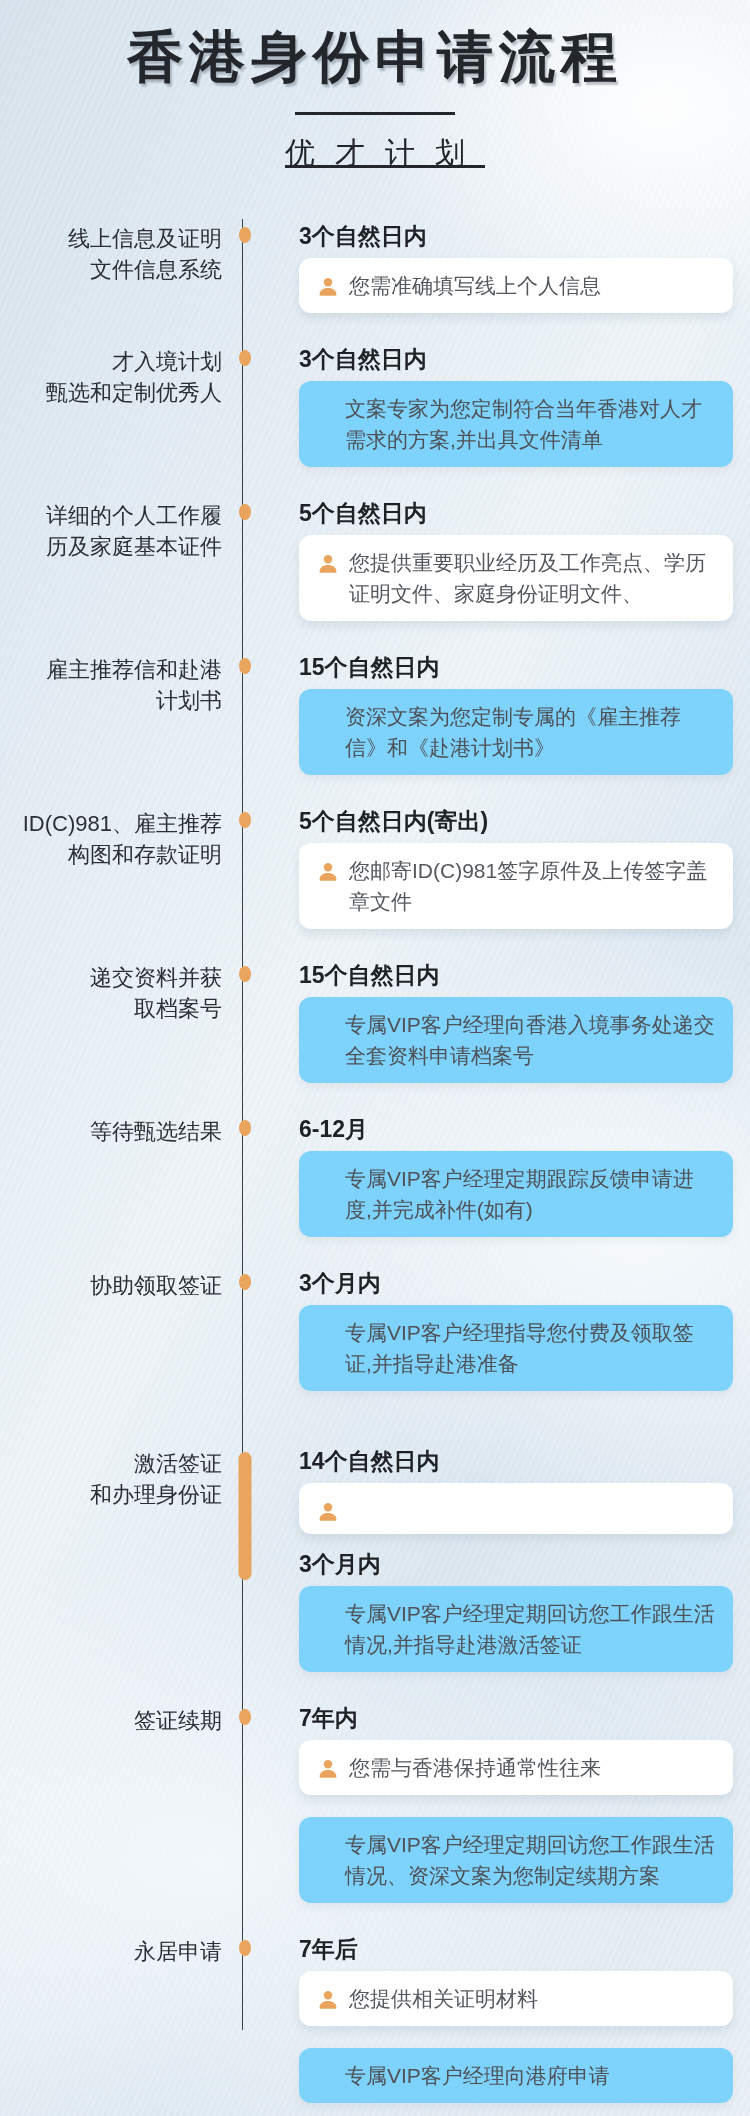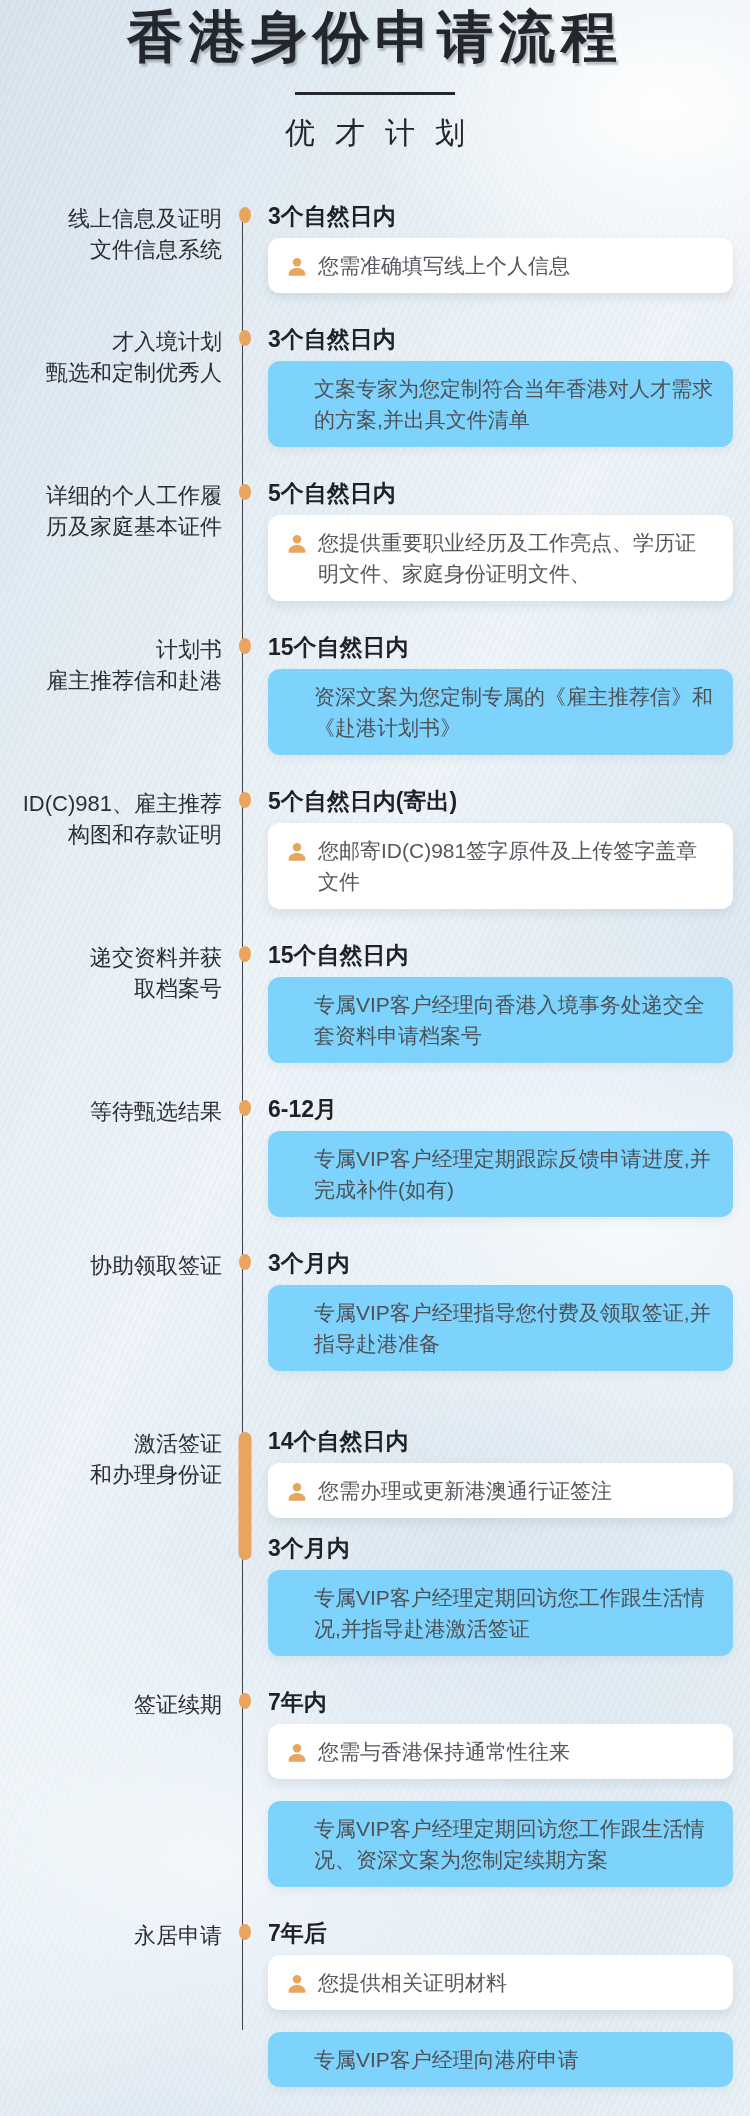--- a/index.html
+++ b/index.html
@@ -9,36 +9,36 @@
     background:
       radial-gradient(ellipse 420px 300px at 88% 5%, rgba(255,255,255,.95), rgba(255,255,255,0) 70%),
       radial-gradient(ellipse 520px 400px at 84% 58%, rgba(252,254,255,.85), rgba(255,255,255,0) 70%),
       radial-gradient(ellipse 620px 430px at 28% 88%, rgba(249,252,254,.75), rgba(255,255,255,0) 72%),
       repeating-linear-gradient(115deg, rgba(255,255,255,.07) 0 3px, rgba(160,180,200,.05) 3px 6px),
       linear-gradient(118deg,#d6e2ec 0%,#e3ecf3 22%,#eef4f8 45%,#dce7f0 68%,#e9f0f5 100%);
   }
   .poster{position:relative;width:750px;height:2116px;}
   .track{position:absolute;left:242px;top:219px;bottom:86px;width:1px;background:#3b4047;}
 
-  .header{text-align:center;position:relative;}
+  .header{padding-top:20px;text-align:center;position:relative;}
   .title{margin:0;font-size:56px;font-weight:bold;color:#23262b;letter-spacing:6px;
          text-shadow:2px 3px 2px rgba(106,117,130,.45);}
   .divider{width:160px;height:3px;background:#23262b;margin:16px auto 18px;}
-  .subtitle{margin:0;font-size:30px;font-weight:500;color:#23262b;letter-spacing:20px;padding-left:20px;}
+  .subtitle{margin:0;font-size:30px;font-weight:500;color:#23262b;letter-spacing:20px;padding-left:20px;text-decoration:underline;}
 
   .timeline{position:relative;margin-top:48px;}
   .stage{display:flex;margin-bottom:32px;}
   .stage.gap-lg{margin-top:56px;}
   .label{width:222px;text-align:right;font-size:22px;line-height:31px;color:#2b2f35;padding-top:1px;}
   .gutter{width:46px;position:relative;flex:0 0 auto;}
   .dot{position:absolute;left:50%;transform:translateX(-50%);top:5px;
        width:12px;height:16px;border-radius:50%;background:#E9A45D;}
   .bar{position:absolute;left:50%;transform:translateX(-50%);top:5px;
        width:13px;height:128px;border-radius:7px;background:#E9A45D;}
-  .content{flex:1;margin-right:17px;min-width:0;}
+  .content{flex:1;margin-right:17px;min-width:0;margin-left:31px;}
   .duration{margin:0 0 8px;font-size:23px;font-weight:bold;color:#1e2126;line-height:28px;}
   .duration.mt{margin-top:16px;}
   .box{border-radius:12px;padding:12px 18px;font-size:21px;line-height:31px;
        display:flex;align-items:flex-start;}
   .box.white{background:#ffffff;color:#54585d;box-shadow:0 5px 10px rgba(130,148,165,.20);}
   .box.tan{background:#7dd3fc;color:#4e5156;padding-left:46px;box-shadow:0 4px 8px rgba(130,148,165,.12);}
   .box.mt{margin-top:22px;}
   .icon{width:22px;height:22px;margin:5px 10px 0 0;flex:0 0 auto;}
   .icon svg{width:100%;height:100%;fill:#E9A45D;}
   .box-text{margin:0;min-width:0;}
@@ -112,22 +112,22 @@
                 <path d="M2.8 20.5c0-4.8 4.1-7.4 9.2-7.4s9.2 2.6 9.2 7.4c0 .6-.5 1-1 1H3.8c-.5 0-1-.4-1-1z"></path>
               </svg>
           </span>
           <p class="box-text">您提供重要职业经历及工作亮点、学历证明文件、家庭身份证明文件、</p>
         </div>
       </div>
     </section>
 
     <section class="stage">
       <div class="label">
+        <div>雇主推荐信和赴港</div>
         <div>计划书</div>
-        <div>雇主推荐信和赴港</div>
       </div>
       <div class="gutter">
         <span class="dot"></span>
       </div>
       <div class="content">
         <h3 class="duration">15个自然日内</h3>
         <div class="box tan">
           <p class="box-text">资深文案为您定制专属的《雇主推荐信》和《赴港计划书》</p>
         </div>
       </div>
@@ -211,21 +211,20 @@
       </div>
       <div class="content">
         <h3 class="duration">14个自然日内</h3>
         <div class="box white">
           <span class="icon">
             <svg viewBox="0 0 24 24">
                 <circle cx="12" cy="6.8" r="4.6"></circle>
                 <path d="M2.8 20.5c0-4.8 4.1-7.4 9.2-7.4s9.2 2.6 9.2 7.4c0 .6-.5 1-1 1H3.8c-.5 0-1-.4-1-1z"></path>
               </svg>
           </span>
-          <p class="box-text">您需办理或更新港澳通行证签注</p>
         </div>
         <h3 class="duration mt">3个月内</h3>
         <div class="box tan">
           <p class="box-text">专属VIP客户经理定期回访您工作跟生活情况,并指导赴港激活签证</p>
         </div>
       </div>
     </section>
 
     <section class="stage">
       <div class="label">

